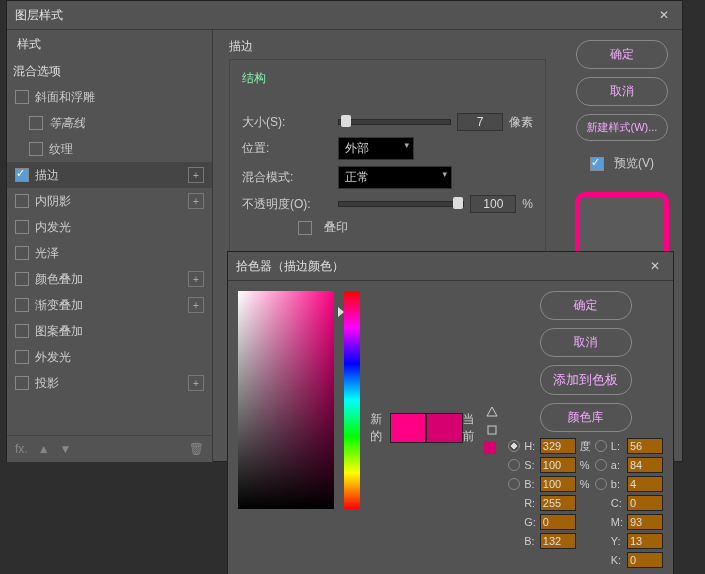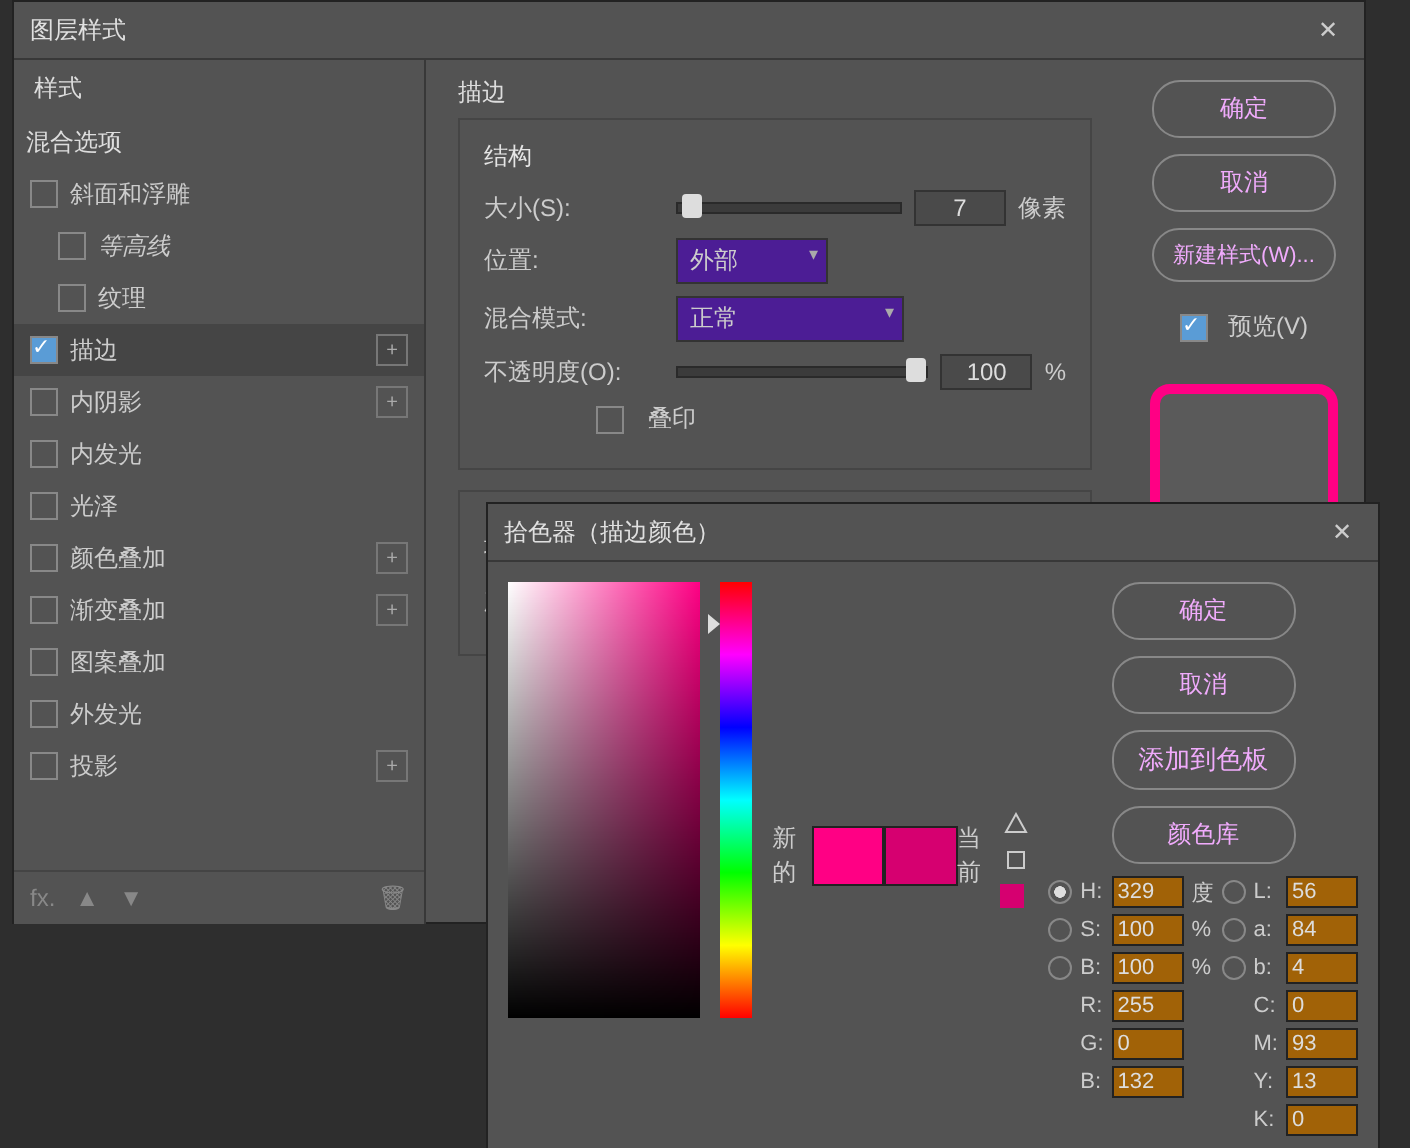--- a/index.html
+++ b/index.html
@@ -1,43 +1,43 @@
 <!DOCTYPE html>
 <html><head>
 <meta charset="utf-8">
 <style>
 body{margin:0;background:#2e2e2e;font-family:sans-serif;font-size:12px;color:#ccc;overflow:hidden;width:705px;height:574px;position:relative}
 .dlg{position:absolute;background:#535353;border:1px solid #222}
 .dlg-main{left:6px;top:0;width:675px;height:460px}
-.dlg-picker{left:243px;top:251px;width:445px;height:322px}
+.dlg-picker{left:227px;top:251px;width:445px;height:322px}
 .titlebar{background:#535353;height:28px;display:flex;align-items:center;padding:0 8px;border-bottom:1px solid #383838}
 .titlebar .title{flex:1;color:#e0e0e0}
 .close{width:20px;height:20px;display:flex;align-items:center;justify-content:center;cursor:pointer}
 .content{display:flex;height:calc(100% - 28px)}
 .sidebar{width:205px;background:#535353;border-right:1px solid #383838;display:flex;flex-direction:column}
 .sh{padding:6px 10px;color:#ddd}
 .opt{padding:4px 10px 4px 6px;color:#ddd}
 .row{display:flex;align-items:center;padding:3px 8px;height:20px}
 .row.sel{background:#454545}
 .cb{width:12px;height:12px;border:1px solid #888;margin-right:6px;position:relative;flex:none}
 .cb.checked{background:#5a9cd6}
 .cb.checked::after{content:"✓";position:absolute;top:-2px;left:0;color:#fff;font-size:11px}
 .rlabel{flex:1}
 .plus{width:14px;height:14px;border:1px solid #777;display:flex;align-items:center;justify-content:center;font-size:10px;color:#aaa}
 .sidebar-foot{margin-top:auto;display:flex;align-items:center;padding:6px 8px;gap:10px;color:#888;border-top:1px solid #444}
 .middle{flex:1;padding:8px 16px}
 .grp-title{color:#ddd;margin-bottom:4px}
 .box{border:1px solid #454545;padding:10px 12px;margin-bottom:10px}
-.sub{color:#e5e5e5;margin-bottom:8px}
+.sub{color:#86efac;margin-bottom:26px}
 .frow{display:flex;align-items:center;margin:6px 0;gap:6px}
 .flbl{width:90px;text-align:left}
 .slider{flex:1;height:4px;background:#3b3b3b;position:relative;border:1px solid #2a2a2a}
 .knob{position:absolute;top:-5px;width:10px;height:12px;background:#ddd;border-radius:2px}
 .num{width:38px;background:#4a4a4a;border:1px solid #333;color:#ddd;padding:1px 3px;text-align:center}
-.sel-d{background:#4c1d95;border:1px solid #333;padding:2px 16px 2px 6px;position:relative;min-width:52px}
+.sel-d{background:#000000;border:1px solid #333;padding:2px 16px 2px 6px;position:relative;min-width:52px}
 .sel-d::after{content:"▾";position:absolute;right:4px;top:2px;color:#aaa;font-size:9px}
 .sw{width:28px;height:18px;border:1px solid #999}
 .rightcol{width:100px;padding:10px;display:flex;flex-direction:column;align-items:center;gap:8px}
 .btn{width:90px;padding:5px 0;border:1px solid #888;border-radius:14px;text-align:center;color:#f0abfc;background:transparent;font-size:12px}
 .prev{margin-top:6px;width:84px;height:72px;background:#5a5a5a;border:5px solid #ff0084;border-radius:10px}
 .picker-body{display:flex;padding:10px;gap:10px;height:calc(100% - 28px);box-sizing:border-box}
 .sv{width:188px;height:218px;background:linear-gradient(to bottom,transparent,#000),linear-gradient(to right,#fff,#ff0084)}
 .hue{width:16px;height:218px;background:linear-gradient(to bottom,red,magenta,blue,cyan,lime,yellow,red)}
 .hue-wrap{position:relative}
 .hue-arr{position:absolute;left:-6px;width:0;height:0;border-top:5px solid transparent;border-bottom:5px solid transparent;border-left:6px solid #ddd}

